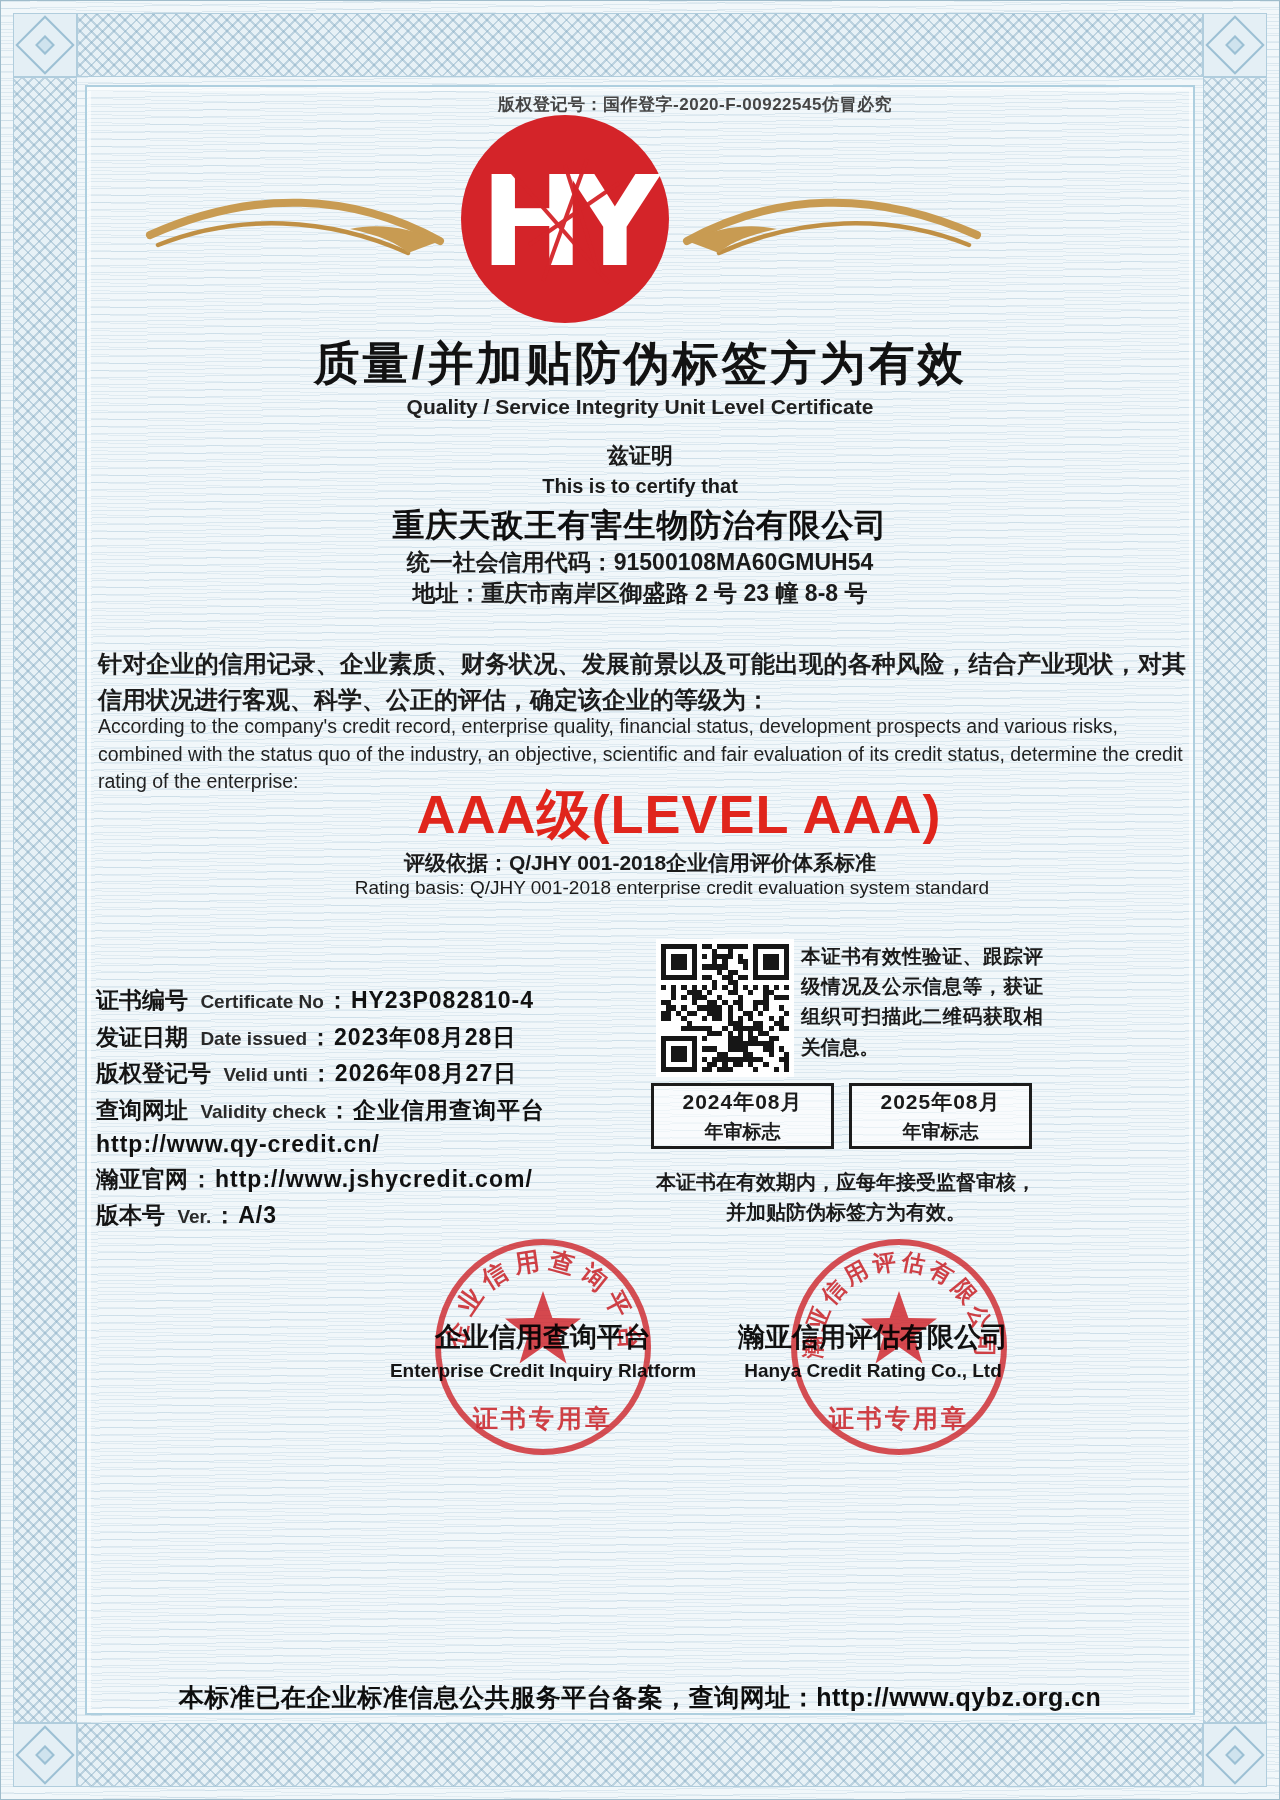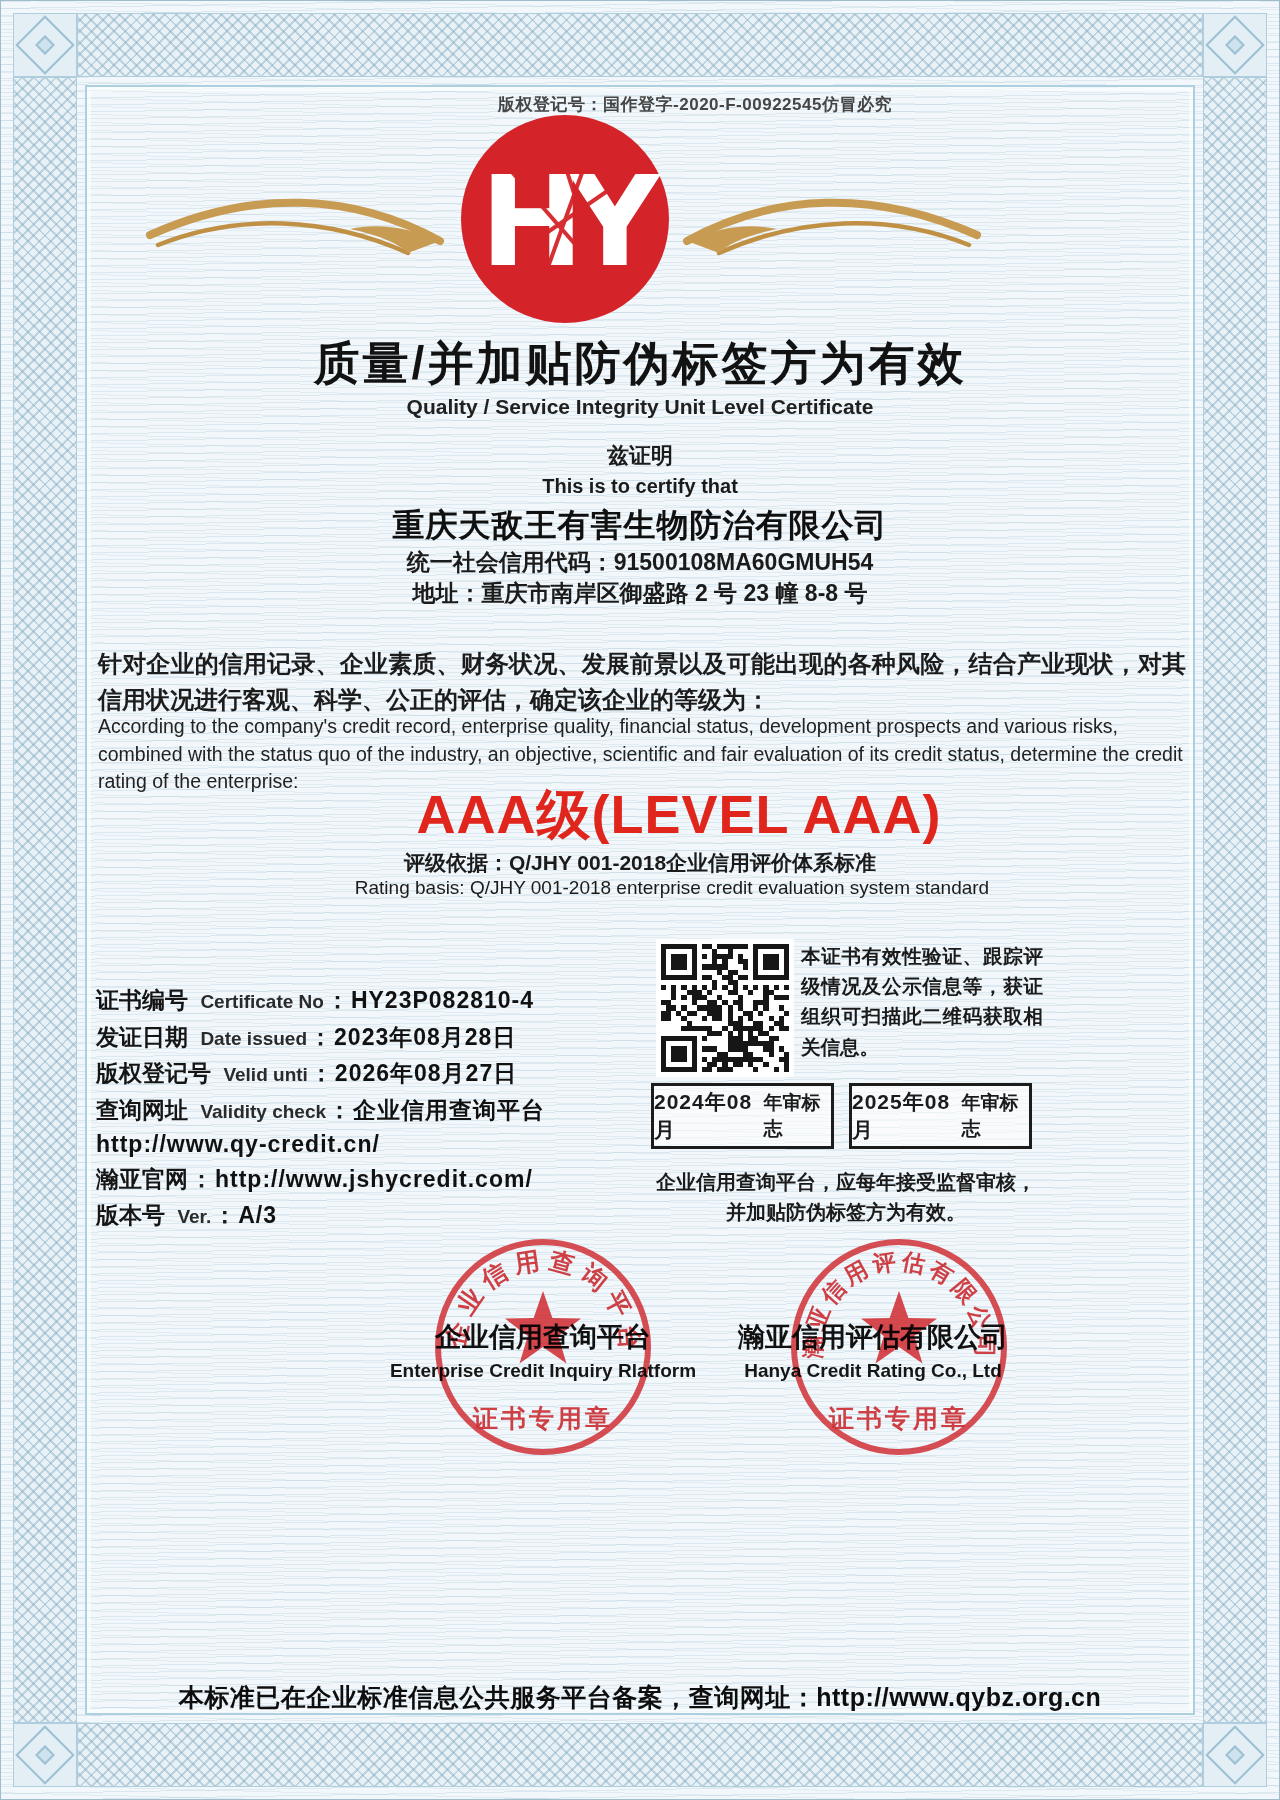--- a/index.html
+++ b/index.html
@@ -74,21 +74,21 @@
 
   
   .qr-box{position:absolute;top:938px;left:655px;width:138px;height:138px;background:#fff;
     padding:5px;display:grid;grid-template-columns:repeat(25,1fr);grid-template-rows:repeat(25,1fr);}
   .qr-box i{display:block;}
   .qr-box i.m{background:#161616;}
   .qr-note{position:absolute;top:940px;left:800px;width:242px;
     font-size:19.5px;font-weight:600;line-height:1.55;color:#1a1a1a;text-align:justify;}
   .annual{position:absolute;top:1082px;left:650px;display:flex;gap:15px;}
   .annual .box{width:183px;height:66px;border:3px solid #1c1c1c;background:rgba(255,255,255,.55);
-    display:flex;flex-direction:row;align-items:center;justify-content:center;gap:3px;}
+    display:flex;flex-direction:column;align-items:center;justify-content:center;gap:3px;}
   .annual .box .l1{font-size:21px;font-weight:700;letter-spacing:1px;}
   .annual .box .l2{font-size:19px;font-weight:600;}
   .validity{position:absolute;top:1166px;left:600px;width:490px;text-align:center;
     font-size:20px;font-weight:600;line-height:1.5;}
 
   
   .org{position:absolute;width:320px;text-align:center;}
   .org.left{top:1318px;left:382px;}
   .org.right{top:1318px;left:712px;}
   .org .cn{font-size:27px;font-weight:800;color:#111;}
@@ -821,21 +821,21 @@
         <div class="l1">2024年08月</div>
         <div class="l2">年审标志</div>
       </div>
       <div class="box">
         <div class="l1">2025年08月</div>
         <div class="l2">年审标志</div>
       </div>
     </div>
 
     <div class="validity">
-      <div>企业信用查询平台，应每年接受监督审核，</div>
+      <div>本证书在有效期内，应每年接受监督审核，</div>
       <div>并加贴防伪标签方为有效。</div>
     </div>
 
     <div class="org left">
       <div class="cn">企业信用查询平台</div>
       <div class="en">Enterprise Credit Inquiry Rlatform</div>
     </div>
     <div class="org right">
       <div class="cn">瀚亚信用评估有限公司</div>
       <div class="en">Hanya Credit Rating Co., Ltd</div>

